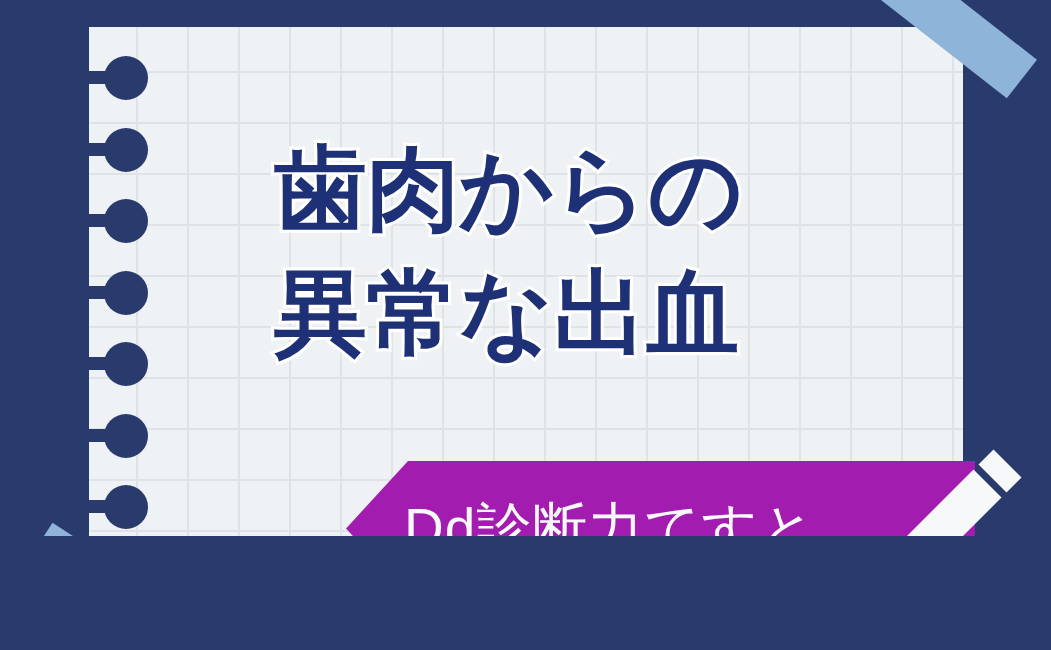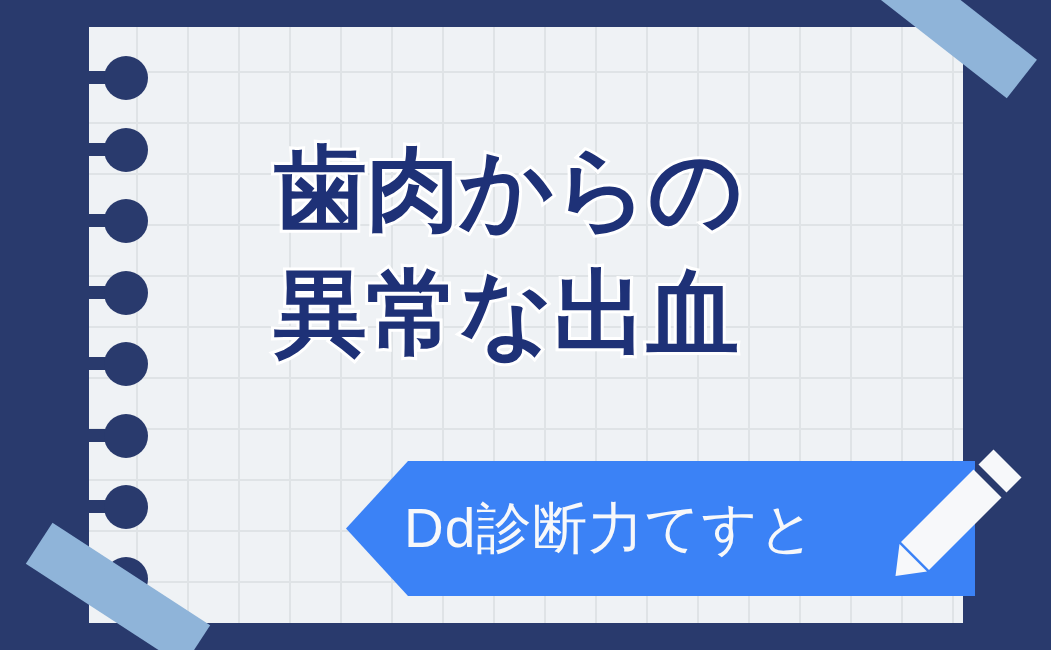--- a/index.html
+++ b/index.html
@@ -7,21 +7,21 @@
   html, body {
     width:1051px; height:650px;
     overflow:hidden;
     background:#293a6d;
     font-family:"Liberation Sans", sans-serif;
   }
 
   #stage {
     position:relative;
     width:1051px;
-    height:650px;
+    height:536px;
     background:#293a6d;
     overflow:hidden;
   }
 
   
   #paper {
     position:absolute;
     left:89px; top:27px;
     width:874px; height:596px;
     background-color:#eff2f5;
@@ -60,21 +60,21 @@
     -webkit-text-stroke:6px #ffffff;
     paint-order:stroke fill;
     white-space:pre-line;
   }
 
   
   #banner {
     position:absolute;
     left:346px; top:461px;
     width:629px; height:135px;
-    background:#3b82f6;
+    background:#a21caf;
     clip-path:polygon(62px 0, 100% 0, 100% 100%, 62px 100%, 0 50%);
     display:flex;
     align-items:center;
   }
   #banner-label {
     margin-left:58px;
     font-size:55px;
     font-weight:300;
     color:#f7f8fa;
     letter-spacing:1px;

